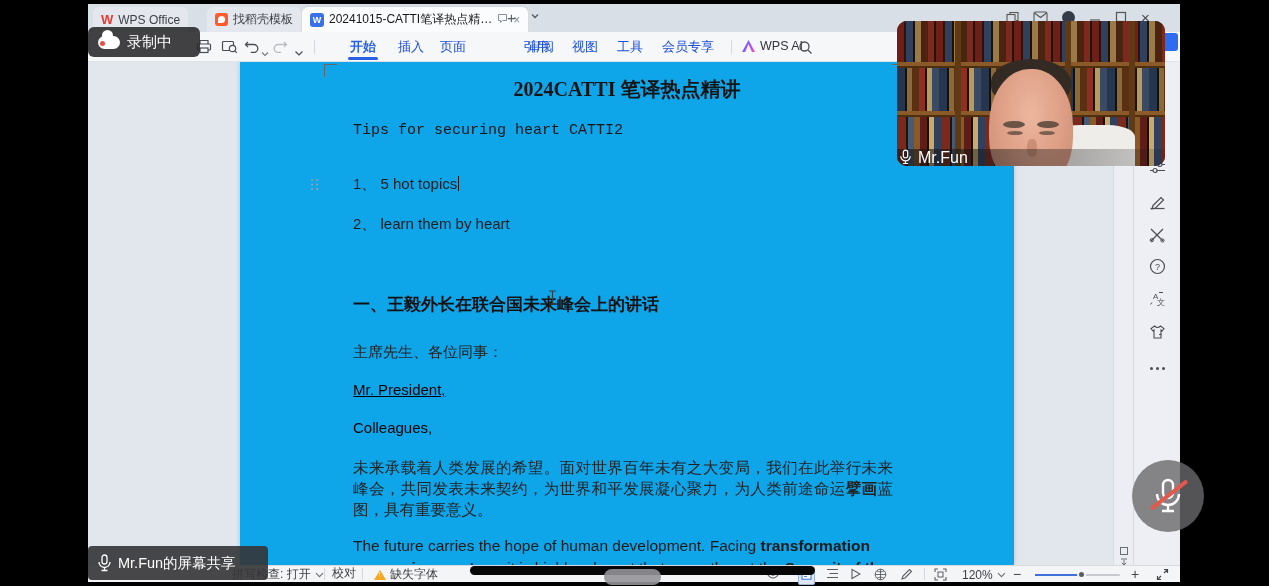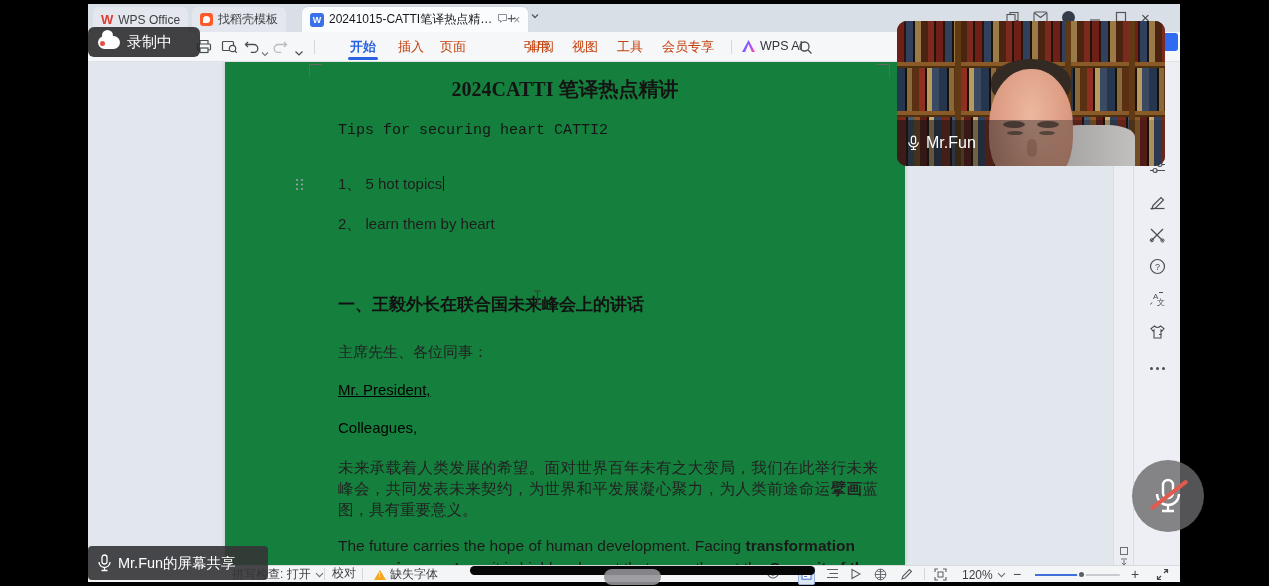--- a/index.html
+++ b/index.html
@@ -28,33 +28,33 @@
 
   .winctl { position:absolute; top:5px; height:16px; display:flex; align-items:center; gap:14px; }
   .winctl svg { display:block; }
   .avatar-dot { width:13px; height:13px; border-radius:50%; background:#343c4a; }
   .close-x { font-size:15px; color:#444; line-height:1; }
 
   
   .menubar { position:absolute; left:0; top:28px; width:100%; height:30px; background:#f6f7f9;
              border-bottom:1px solid #e0e2e6; }
   .qicon { position:absolute; top:7px; }
-  .menu-item { position:absolute; top:6px; font-size:13px; color:#c2410c; }
+  .menu-item { position:absolute; top:6px; font-size:13px; color:#1d4ed8; }
   .menu-item.active { color:#2a61e0; font-weight:bold; }
   .menu-underline { position:absolute; left:350px; top:25px; width:30px; height:3px;
                     background:#2a61e0; border-radius:2px; }
   .vdiv { position:absolute; top:8px; width:1px; height:14px; background:#d4d7dc; }
   .wpsai { position:absolute; left:654px; top:7px; display:flex; align-items:center; gap:5px;
            font-size:12.5px; color:#33353a; }
   .ai-logo { width:13px; height:12px; background:linear-gradient(120deg,#3b7bff,#a54cff 55%,#ff4da0);
              clip-path:polygon(50% 0,100% 100%,76% 100%,50% 34%,24% 100%,0 100%); }
 
   
   .docarea { position:absolute; left:0; top:58px; width:100%; height:503px; background:#e2e6ed; overflow:hidden; }
-  .page { position:absolute; left:137px; top:0; width:680px; height:503px; background:#15803d;
+  .page { position:absolute; left:152px; top:0; width:774px; height:503px; background:#0ea5e9;
           box-shadow:0 0 4px rgba(60,70,90,.25); overflow:hidden; }
   .cropmark { position:absolute; width:13px; height:13px; }
   .cropmark.tl { left:84px; top:2px; border-left:1px solid #666; border-top:1px solid #666; }
   .cropmark.tr { left:652px; top:2px; border-right:1px solid #666; border-top:1px solid #666; }
 
   .doc-title { position:absolute; left:0; top:14px; width:100%; text-align:center;
                font-family:"Liberation Serif","DejaVu Serif",serif; font-weight:bold;
                font-size:20px; color:#141414; }
   .doc-sub { position:absolute; left:113px; top:60px;
              font-family:"Liberation Mono","DejaVu Sans Mono",monospace; font-size:15px; color:#151515; }
@@ -132,23 +132,23 @@
   .face { position:absolute; left:8px; top:10px; width:84px; height:118px; border-radius:48% 48% 42% 42%;
           background:radial-gradient(ellipse at 50% 38%, #ecb79e 0%, #dd9e85 55%, #c98a74 100%); }
   .brow { position:absolute; width:22px; height:7px; border-radius:50%; background:#6b5346; top:52px; }
   .brow.l { left:14px; } .brow.r { left:48px; }
   .eye { position:absolute; width:16px; height:4px; border-radius:50%; background:#7d5f4f; top:62px; }
   .eye.l { left:18px; } .eye.r { left:50px; }
   .nose { position:absolute; left:38px; top:70px; width:10px; height:18px; border-radius:40%;
           background:rgba(180,120,95,.55); }
   .hoodie { position:absolute; left:148px; top:104px; width:90px; height:41px;
             border-radius:40% 30% 0 0; background:#efedea; }
-  .nametag { position:absolute; left:0; bottom:0; width:100%; height:46px;
+  .nametag { position:absolute; left:0; bottom:0; width:100%; height:17px;
              background:linear-gradient(90deg,rgba(20,20,22,.62),rgba(20,20,22,.35) 60%,rgba(20,20,22,.15));
-             display:flex; align-items:center; gap:6px; padding-left:10px; }
+             display:flex; gap:6px; padding-left:2px; }
   .nametag span { color:#fff; font-size:16px; }
 
   .mic-muted { position:absolute; left:1132px; top:460px; width:72px; height:72px; border-radius:50%;
                background:rgba(105,105,108,.8); z-index:7; display:flex; align-items:center; justify-content:center; }
   .mic-slash { position:absolute; left:14px; top:33px; width:46px; height:4px; border-radius:2px;
                background:#e05a4e; transform:rotate(-38deg); }
 
   .blackbar { position:absolute; left:470px; top:566px; width:345px; height:9px; border-radius:5px;
               background:#070707; z-index:8; }
   .graypill { position:absolute; left:604px; top:569px; width:57px; height:16px; border-radius:8px;
@@ -159,21 +159,21 @@
 
 <div class="canvas">
 
   <div class="window">
 
     <div class="tabbar">
       <div class="tab inactive" style="left:5px;">
         <span class="wlogo">W</span>
         <span>WPS Office</span>
       </div>
-      <div class="tab inactive" style="left:104px;">
+      <div class="tab inactive" style="left:119px;">
         <span class="docerlogo"></span>
         <span>找稻壳模板</span>
       </div>
       <div class="tab active" style="left:214px;">
         <span class="docicon">W</span>
         <span>20241015-CATTI笔译热点精…</span>
         <span class="tabglyph">
           <svg width="11" height="11" viewBox="0 0 11 11">
               <path d="M1.5 1.5h8v6h-4l-2 2v-2h-2z" fill="none" stroke="#8a8f98" stroke-width="1"></path>
             </svg>

